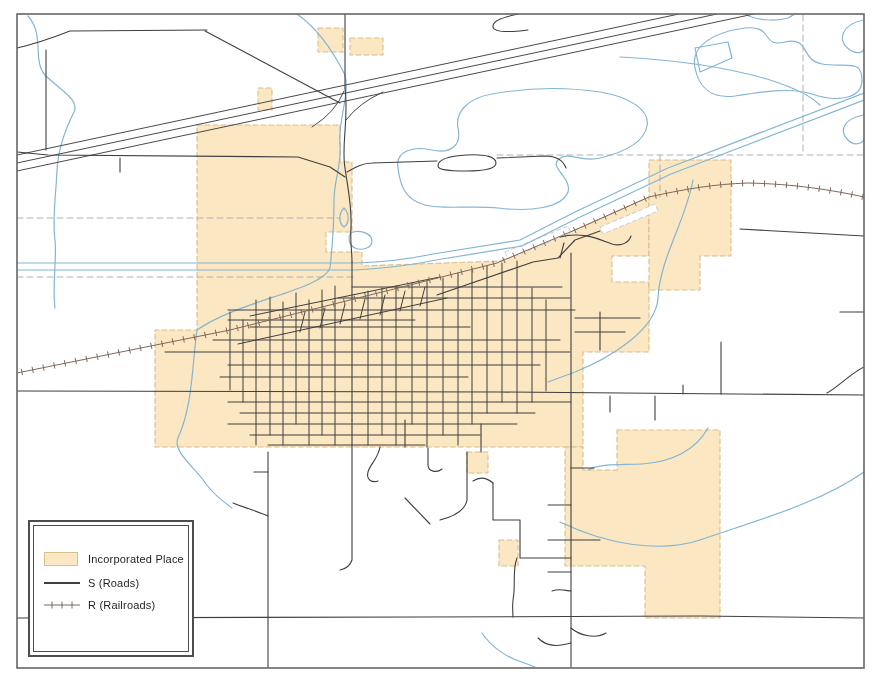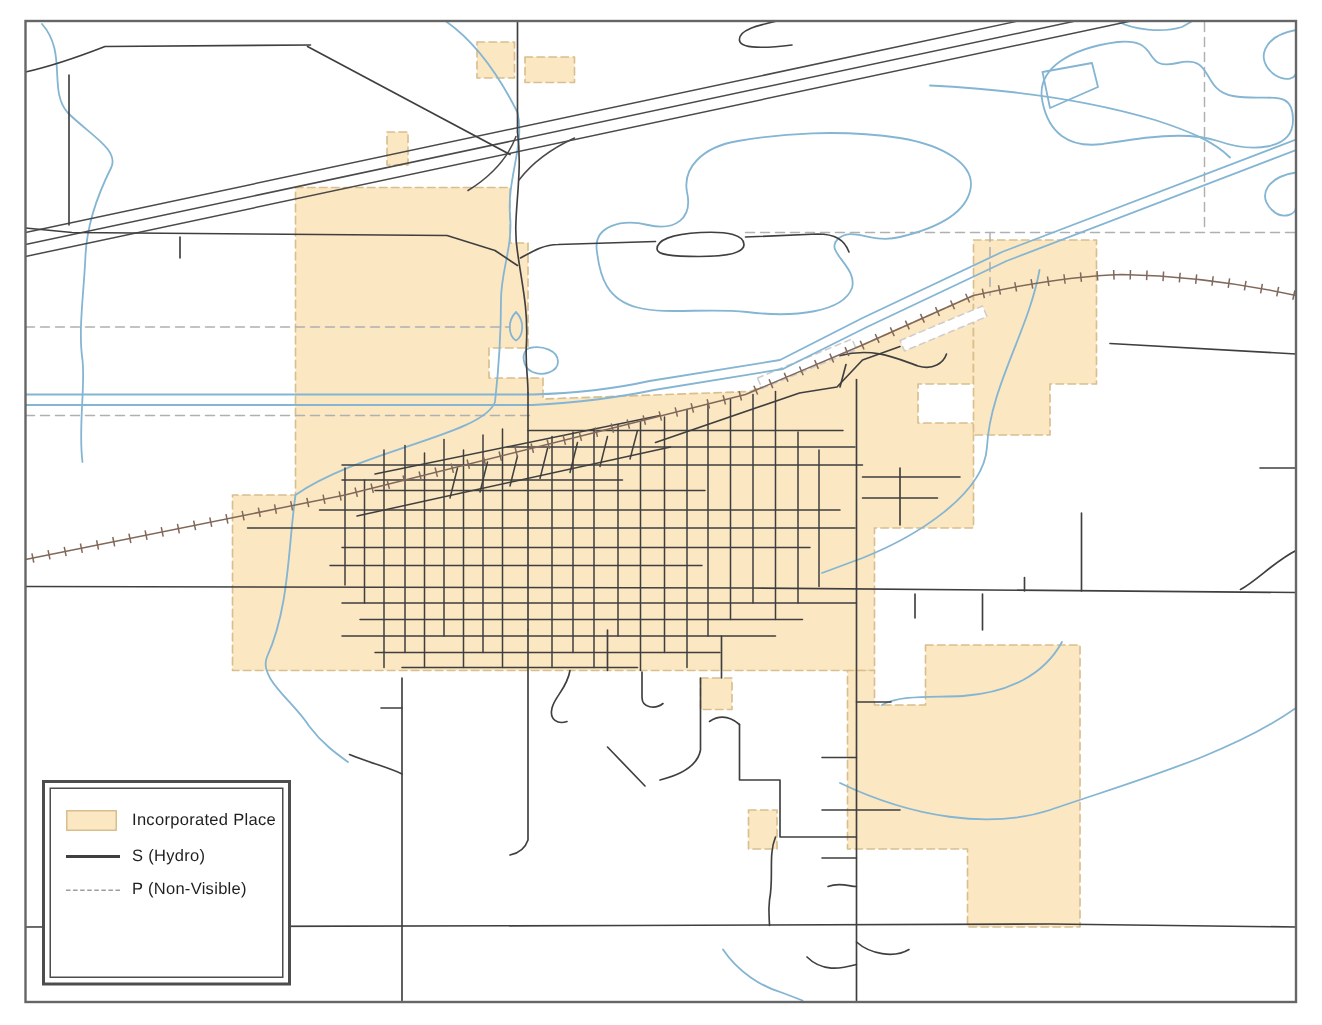--- a/index.html
+++ b/index.html
@@ -5,21 +5,21 @@
   html,body{margin:0;padding:0;background:#ffffff;}
   body{width:881px;height:683px;font-family:"Liberation Sans",sans-serif;}
   #stage{position:relative;width:881px;height:683px;background:#fff;overflow:hidden;}
   #map-svg{position:absolute;left:0;top:0;}
   
   .legend{position:absolute;left:28px;top:520px;width:166px;height:137px;
           background:#fff;border:2px solid #4d4d4d;box-sizing:border-box;z-index:5;}
   .legend-inner{position:absolute;left:3px;top:3px;right:3px;bottom:3px;
           border:1px solid #4d4d4d;padding:8px 0 0 10px;box-sizing:border-box;}
   .lrow{display:flex;align-items:center;height:22px;}
-  .lrow.first{height:26px;}
+  .lrow.first{height:26px;margin-top:12px;}
   .sym{width:36px;margin-right:8px;flex:0 0 36px;display:flex;align-items:center;}
   .swatch{width:34px;height:14px;box-sizing:border-box;}
   .linesym{width:36px;height:0;border-top-style:solid;border-top-width:2px;}
   .dashsym{width:36px;height:0;border-top-style:dashed;border-top-width:1px;}
   .lab{font-size:11px;color:#1f1f1f;white-space:nowrap;letter-spacing:0.2px;}
 </style>
 </head>
 <body>
 
 <div id="stage">
@@ -267,23 +267,28 @@
       <div class="lrow first">
         <span class="sym">
             <span class="swatch" id="sw-area" style="background: rgb(251, 231, 194); border: 1px solid rgb(217, 190, 142);"></span>
           </span>
         <span class="lab">Incorporated Place</span>
       </div>
       <div class="lrow">
         <span class="sym">
             <span class="linesym" id="sw-road" style="border-top-color: rgb(63, 63, 63);"></span>
           </span>
-        <span class="lab">S (Hydro)</span>
+        <span class="lab">S (Roads)</span>
       </div>
       <div class="lrow">
         <span class="sym">
-            <span class="dashsym" id="sw-dash" style="border-top-color: rgb(158, 158, 158);"></span>
-          </span>
-        <span class="lab">P (Non-Visible)</span>
+          <svg width="36" height="10" id="sw-rail">
+              <line x1="0" y1="5" x2="36" y2="5" stroke="#80685A" stroke-width="1"></line>
+              <line x1="8" y1="1.5" x2="8" y2="8.5" stroke="#80685A" stroke-width="1"></line>
+              <line x1="18" y1="1.5" x2="18" y2="8.5" stroke="#80685A" stroke-width="1"></line>
+              <line x1="28" y1="1.5" x2="28" y2="8.5" stroke="#80685A" stroke-width="1"></line>
+            </svg>
+        </span>
+        <span class="lab">R (Railroads)</span>
       </div>
     </div>
   </div>
 </div>
 
 </body></html>

